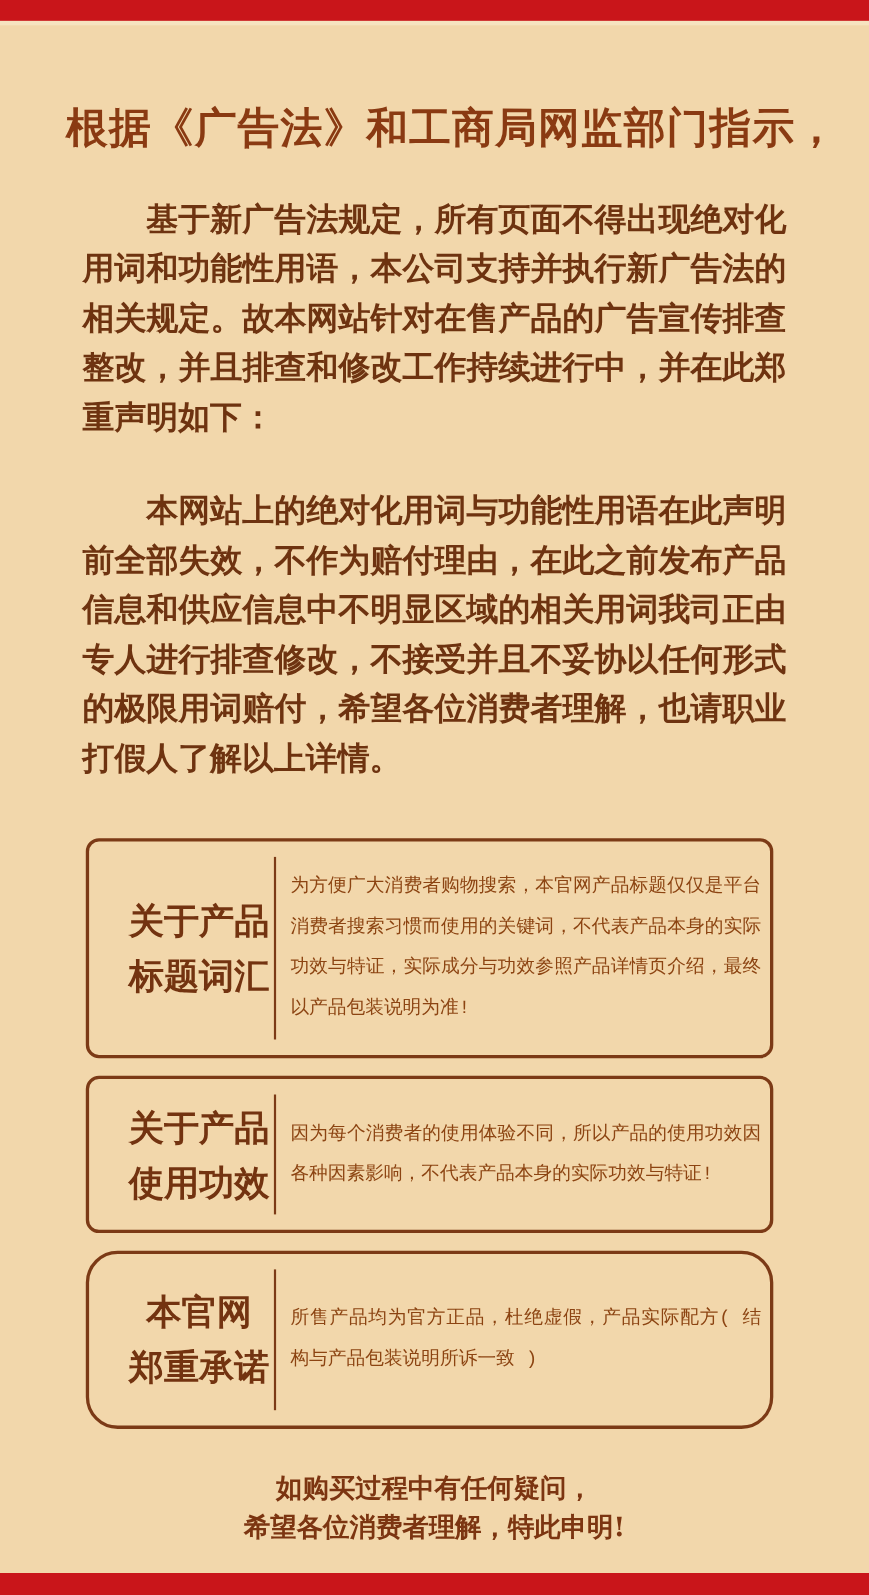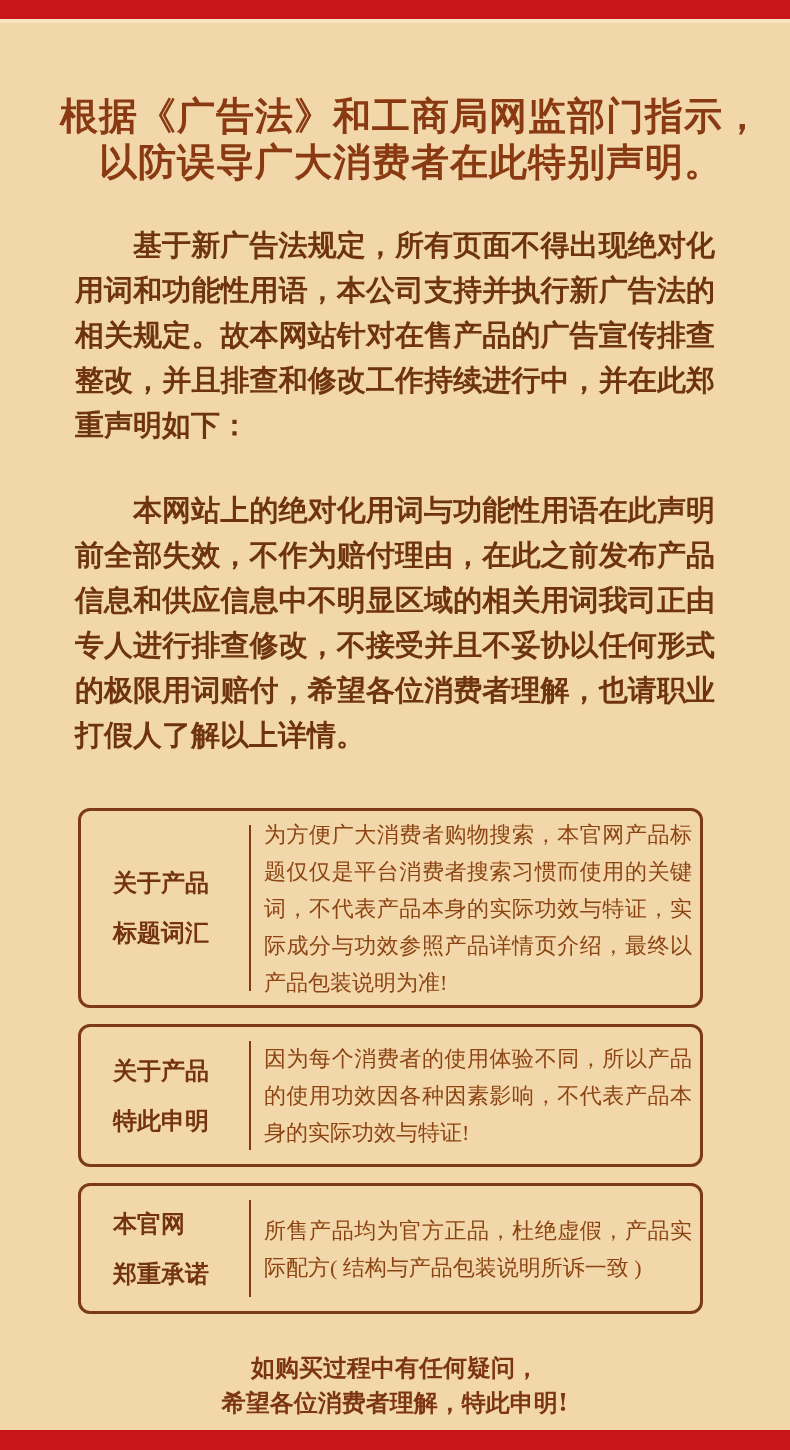--- a/index.html
+++ b/index.html
@@ -53,50 +53,50 @@
   .notice-box{
     width:625px;
     border:3px solid var(--box-border);
     border-radius:12px;
     display:flex;
     align-items:stretch;
     margin-bottom:16px;
   }
   .nb-1{height:200px;}
   .nb-2{height:143px;}
-  .nb-3{height:131px;}
+  .nb-3{height:162px;border-radius:29px;}
   .nb-title{
     width:168px;
     flex:0 0 168px;
     display:flex;
     flex-direction:column;
     justify-content:center;
-    text-align:left;
+    text-align:center;
     color:var(--box-title);
-    font-size:24px;
+    font-size:32px;
     font-weight:700;
     line-height:50px;
     padding-left:32px;
   }
   .nb-divider{
     width:2px;
     flex:0 0 2px;
     background:var(--box-border);
     margin:14px 0;
   }
   .nb-body{
     flex:1;
     display:flex;
     align-items:center;
     padding:6px 8px 6px 13px;
   }
   .nb-body p{
-    font-family:Liberation Serif, serif;
+    font-family:Liberation Mono, monospace;
     color:var(--box-body);
-    font-size:22px;
+    font-size:17px;
     line-height:37px;
     text-align:justify;
   }
   .footer-note{
     margin-top:36px;
     text-align:center;
     color:var(--footer);
     font-size:24px;
     font-weight:700;
     line-height:35px;
@@ -105,21 +105,20 @@
 </head>
 <body>
 
 <div class="page">
 
   <div class="bar bar-top"></div>
   <div class="strip"></div>
 
   <h1 class="heading">
     <span style="display:block">根据《广告法》和工商局网监部门指示，</span>
-    <span style="display:block">以防误导广大消费者在此特别声明。</span>
   </h1>
 
   <p class="para">基于新广告法规定，所有页面不得出现绝对化用词和功能性用语，本公司支持并执行新广告法的相关规定。故本网站针对在售产品的广告宣传排查整改，并且排查和修改工作持续进行中，并在此郑重声明如下：</p>
 
   <p class="para second">本网站上的绝对化用词与功能性用语在此声明前全部失效，不作为赔付理由，在此之前发布产品信息和供应信息中不明显区域的相关用词我司正由专人进行排查修改，不接受并且不妥协以任何形式的极限用词赔付，希望各位消费者理解，也请职业打假人了解以上详情。</p>
 
   <div class="boxes">
 
     <div class="notice-box nb-1">
       <div class="nb-title">
@@ -128,21 +127,21 @@
       </div>
       <div class="nb-divider"></div>
       <div class="nb-body">
         <p>为方便广大消费者购物搜索，本官网产品标题仅仅是平台消费者搜索习惯而使用的关键词，不代表产品本身的实际功效与特证，实际成分与功效参照产品详情页介绍，最终以产品包装说明为准!</p>
       </div>
     </div>
 
     <div class="notice-box nb-2">
       <div class="nb-title">
         <span>关于产品</span>
-        <span>特此申明</span>
+        <span>使用功效</span>
       </div>
       <div class="nb-divider"></div>
       <div class="nb-body">
         <p>因为每个消费者的使用体验不同，所以产品的使用功效因各种因素影响，不代表产品本身的实际功效与特证!</p>
       </div>
     </div>
 
     <div class="notice-box nb-3">
       <div class="nb-title">
         <span>本官网</span>

